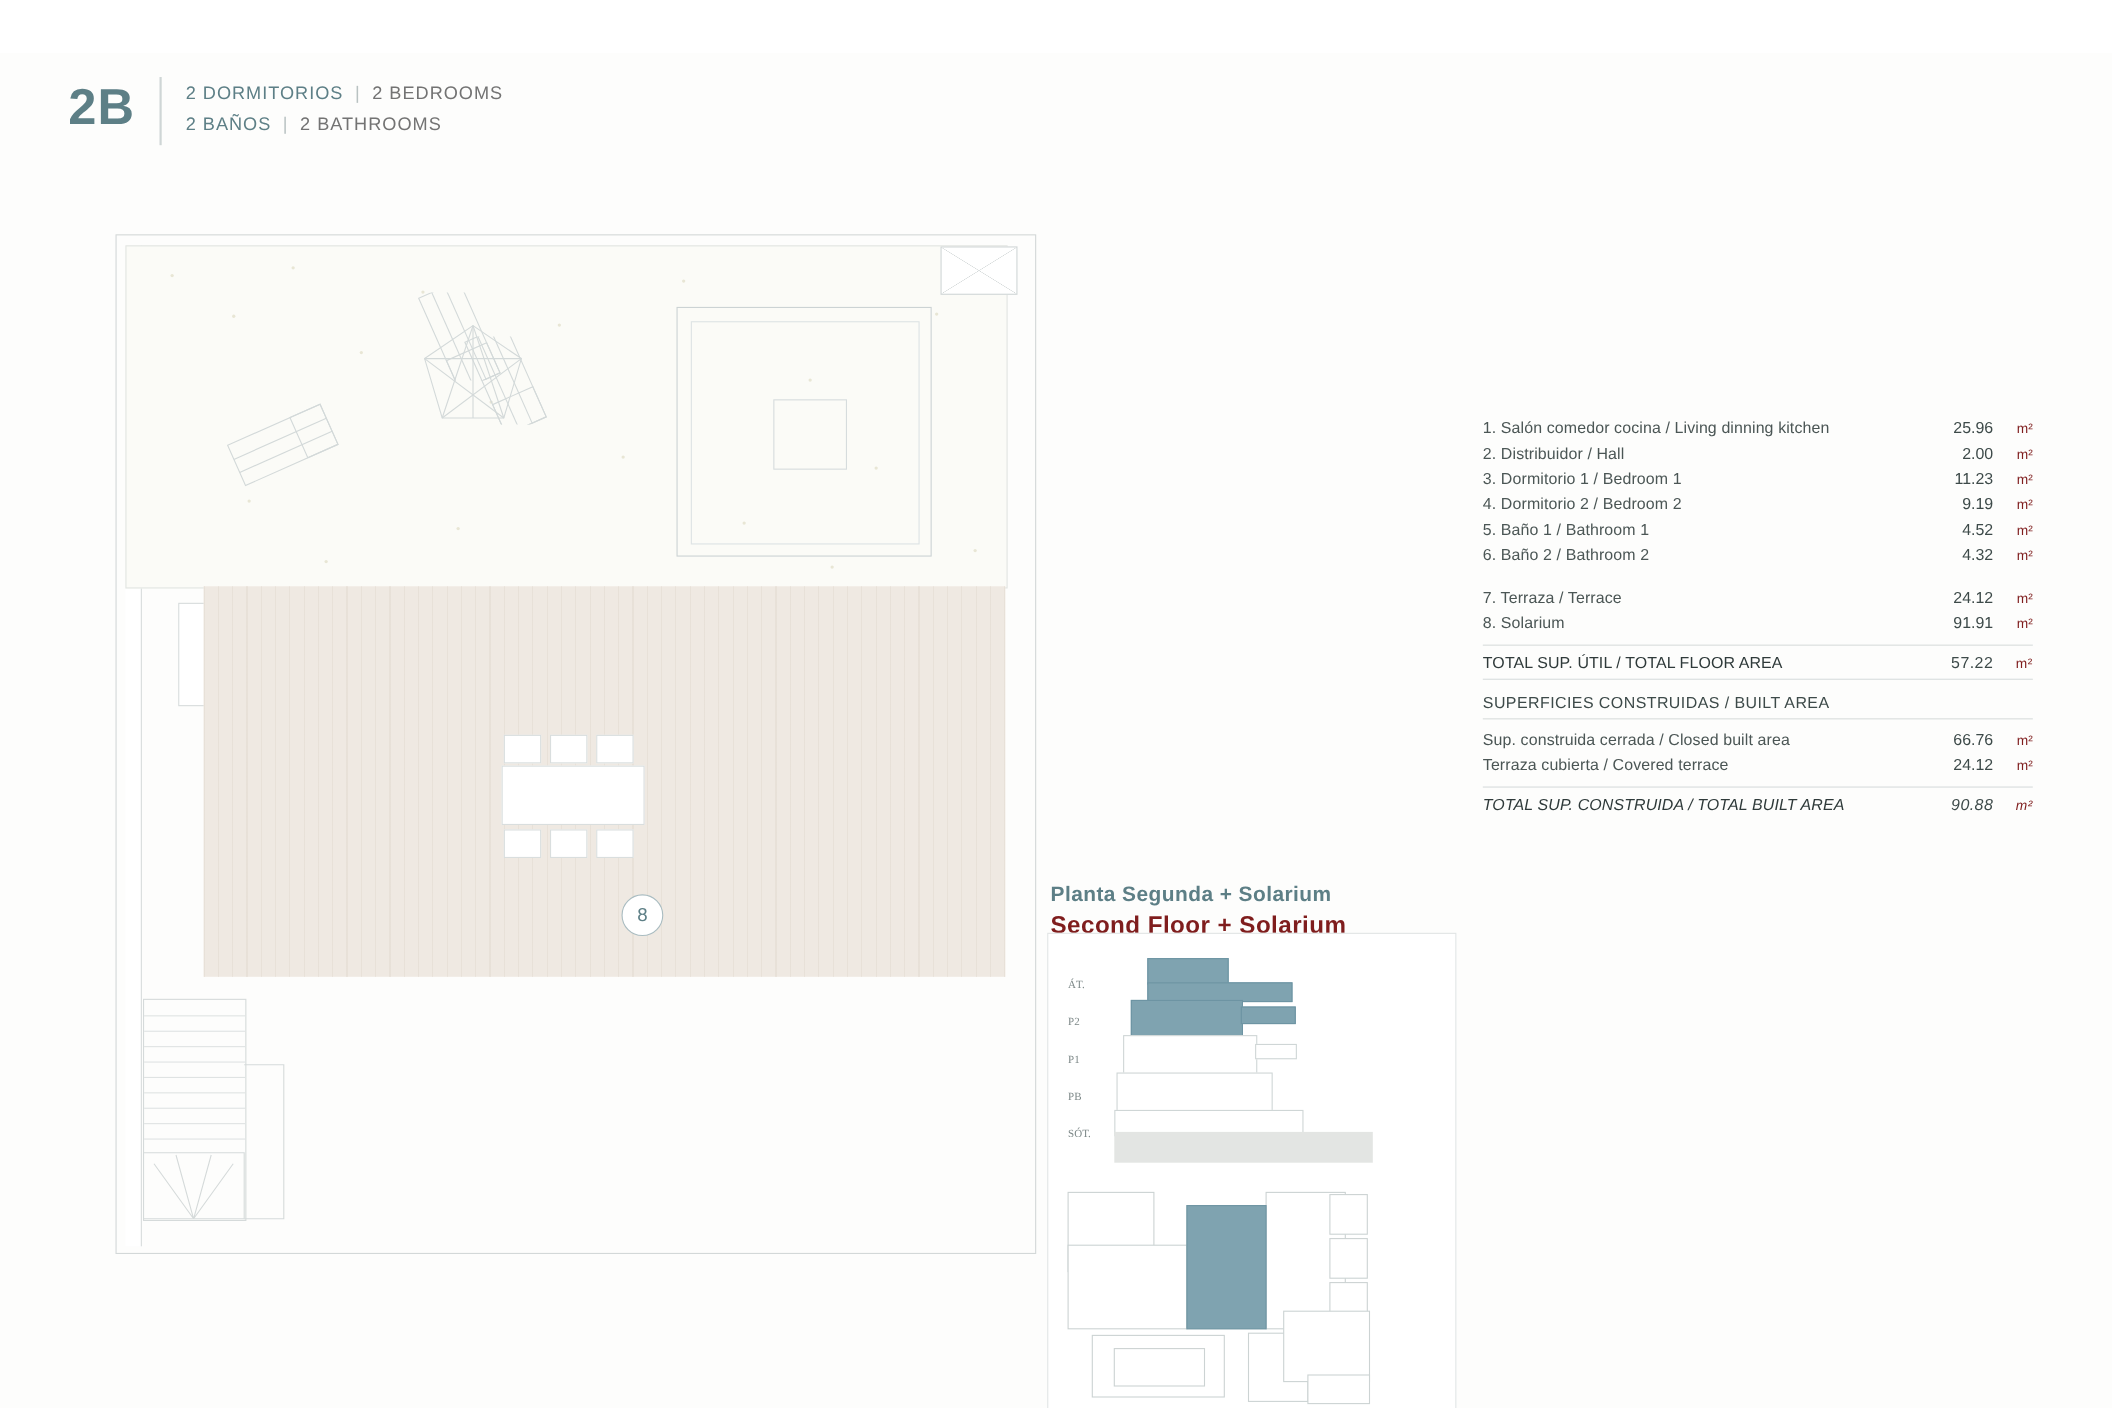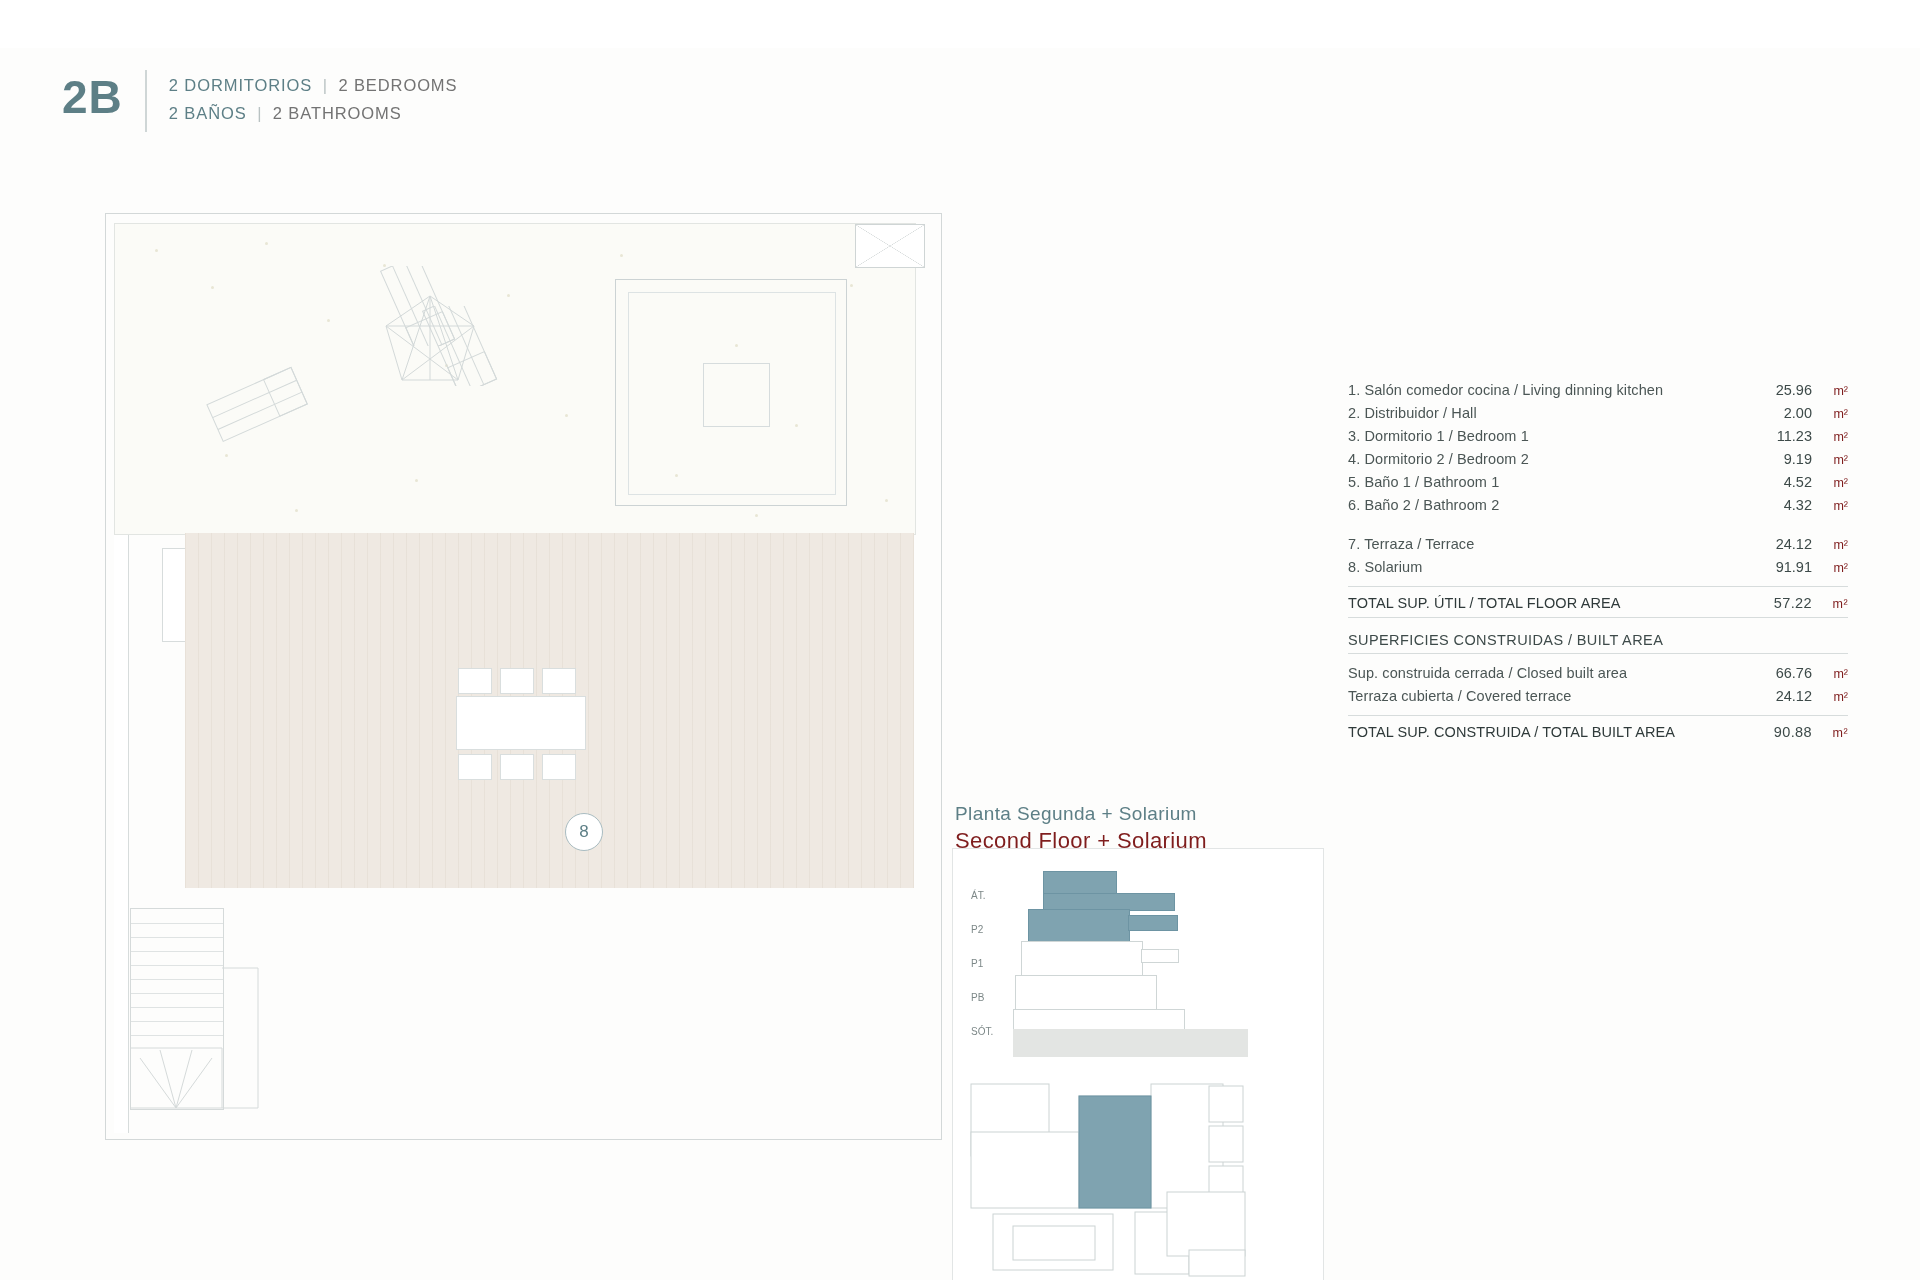--- a/index.html
+++ b/index.html
@@ -101,29 +101,29 @@
   .hatch-box:before{background:linear-gradient(to top right,transparent calc(50% - 0.5px),#d3d8d8 50%,transparent calc(50% + 0.5px));}
   .hatch-box:after{background:linear-gradient(to bottom right,transparent calc(50% - 0.5px),#d3d8d8 50%,transparent calc(50% + 0.5px));}
   .wall-left{
     position:absolute;left:14px;top:15px;width:14px;height:910px;background:#ffffff;border-right:1px solid #d7dcdc;
   }
   .balc-left{
     position:absolute;left:62px;top:340px;width:52px;height:92px;border:1px solid #d7dcdc;background:#fff;
   }
   
   .caption{
-    position:absolute;left:955px;top:755px;width:270px;
+    position:absolute;left:955px;top:755px;width:270px;font-weight:bold;
   }
   .caption .es{font-size:19px;color:#5d7f86;letter-spacing:.4px;margin-bottom:3px;}
   .caption .en{font-size:22px;color:#7f1d1d;letter-spacing:.4px;}
   .keyplan{
     position:absolute;left:952px;top:800px;width:370px;height:455px;border:1px solid #e2e5e5;background:#fff;
   }
   .kp-top{position:absolute;left:0;top:0;width:370px;height:220px;}
-  .kp-levels{position:absolute;left:18px;top:30px;font-size:10px;color:#7d8888;line-height:34px;}
+  .kp-levels{position:absolute;left:18px;top:30px;font-size:10px;color:#7d8888;line-height:34px;font-family:Liberation Serif, serif;}
   .kp-shape{position:absolute;background:#ffffff;border:1px solid #cfd6d6;}
   .kp-shape.hl{background:#7fa3b0;border-color:#6d94a3;}
   .kp-ground{position:absolute;left:60px;top:180px;width:235px;height:28px;background:#e3e5e3;}
   .kp-bot{position:absolute;left:0;top:225px;width:370px;height:230px;}
   
   .table{
     position:absolute;left:1348px;top:330px;width:500px;
     font-size:14.5px;color:#44504f;
   }
   .t-title{
@@ -392,20 +392,20 @@
       <div class="t-label">Sup. construida cerrada / Closed built area</div>
       <div class="t-val">66.76</div>
       <div class="t-unit">m²</div>
     </div>
     <div class="t-row">
       <div class="t-label">Terraza cubierta / Covered terrace</div>
       <div class="t-val">24.12</div>
       <div class="t-unit">m²</div>
     </div>
 
-    <div class="t-total last" style="border-bottom:none;">
+    <div class="t-total last" style="border-bottom:none;font-style:italic;">
       <div class="t-label">TOTAL SUP. CONSTRUIDA /  TOTAL BUILT AREA</div>
       <div class="t-val">90.88</div>
       <div class="t-unit">m²</div>
     </div>
   </div>
 
 </div>
 
 </body></html>

